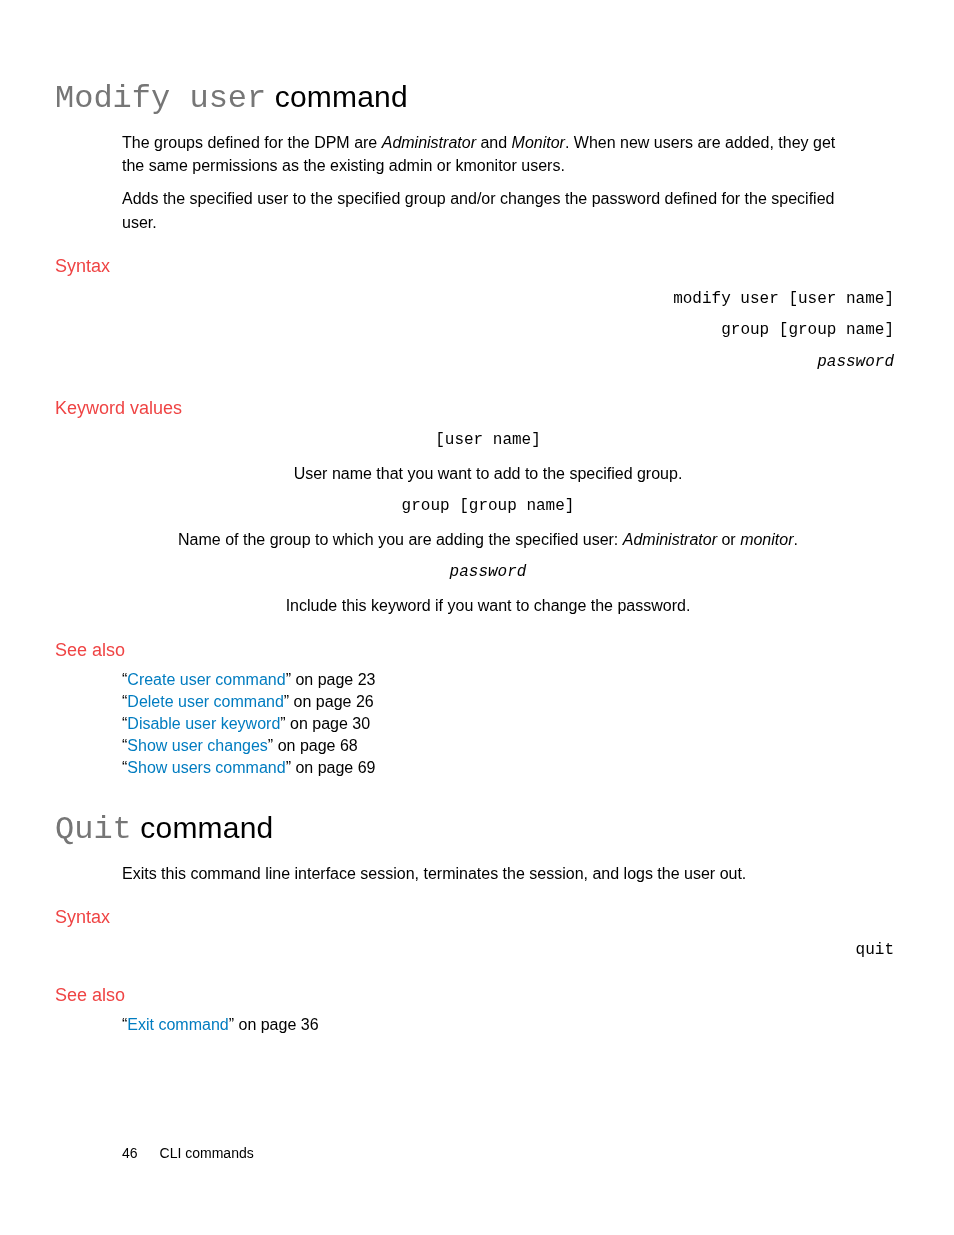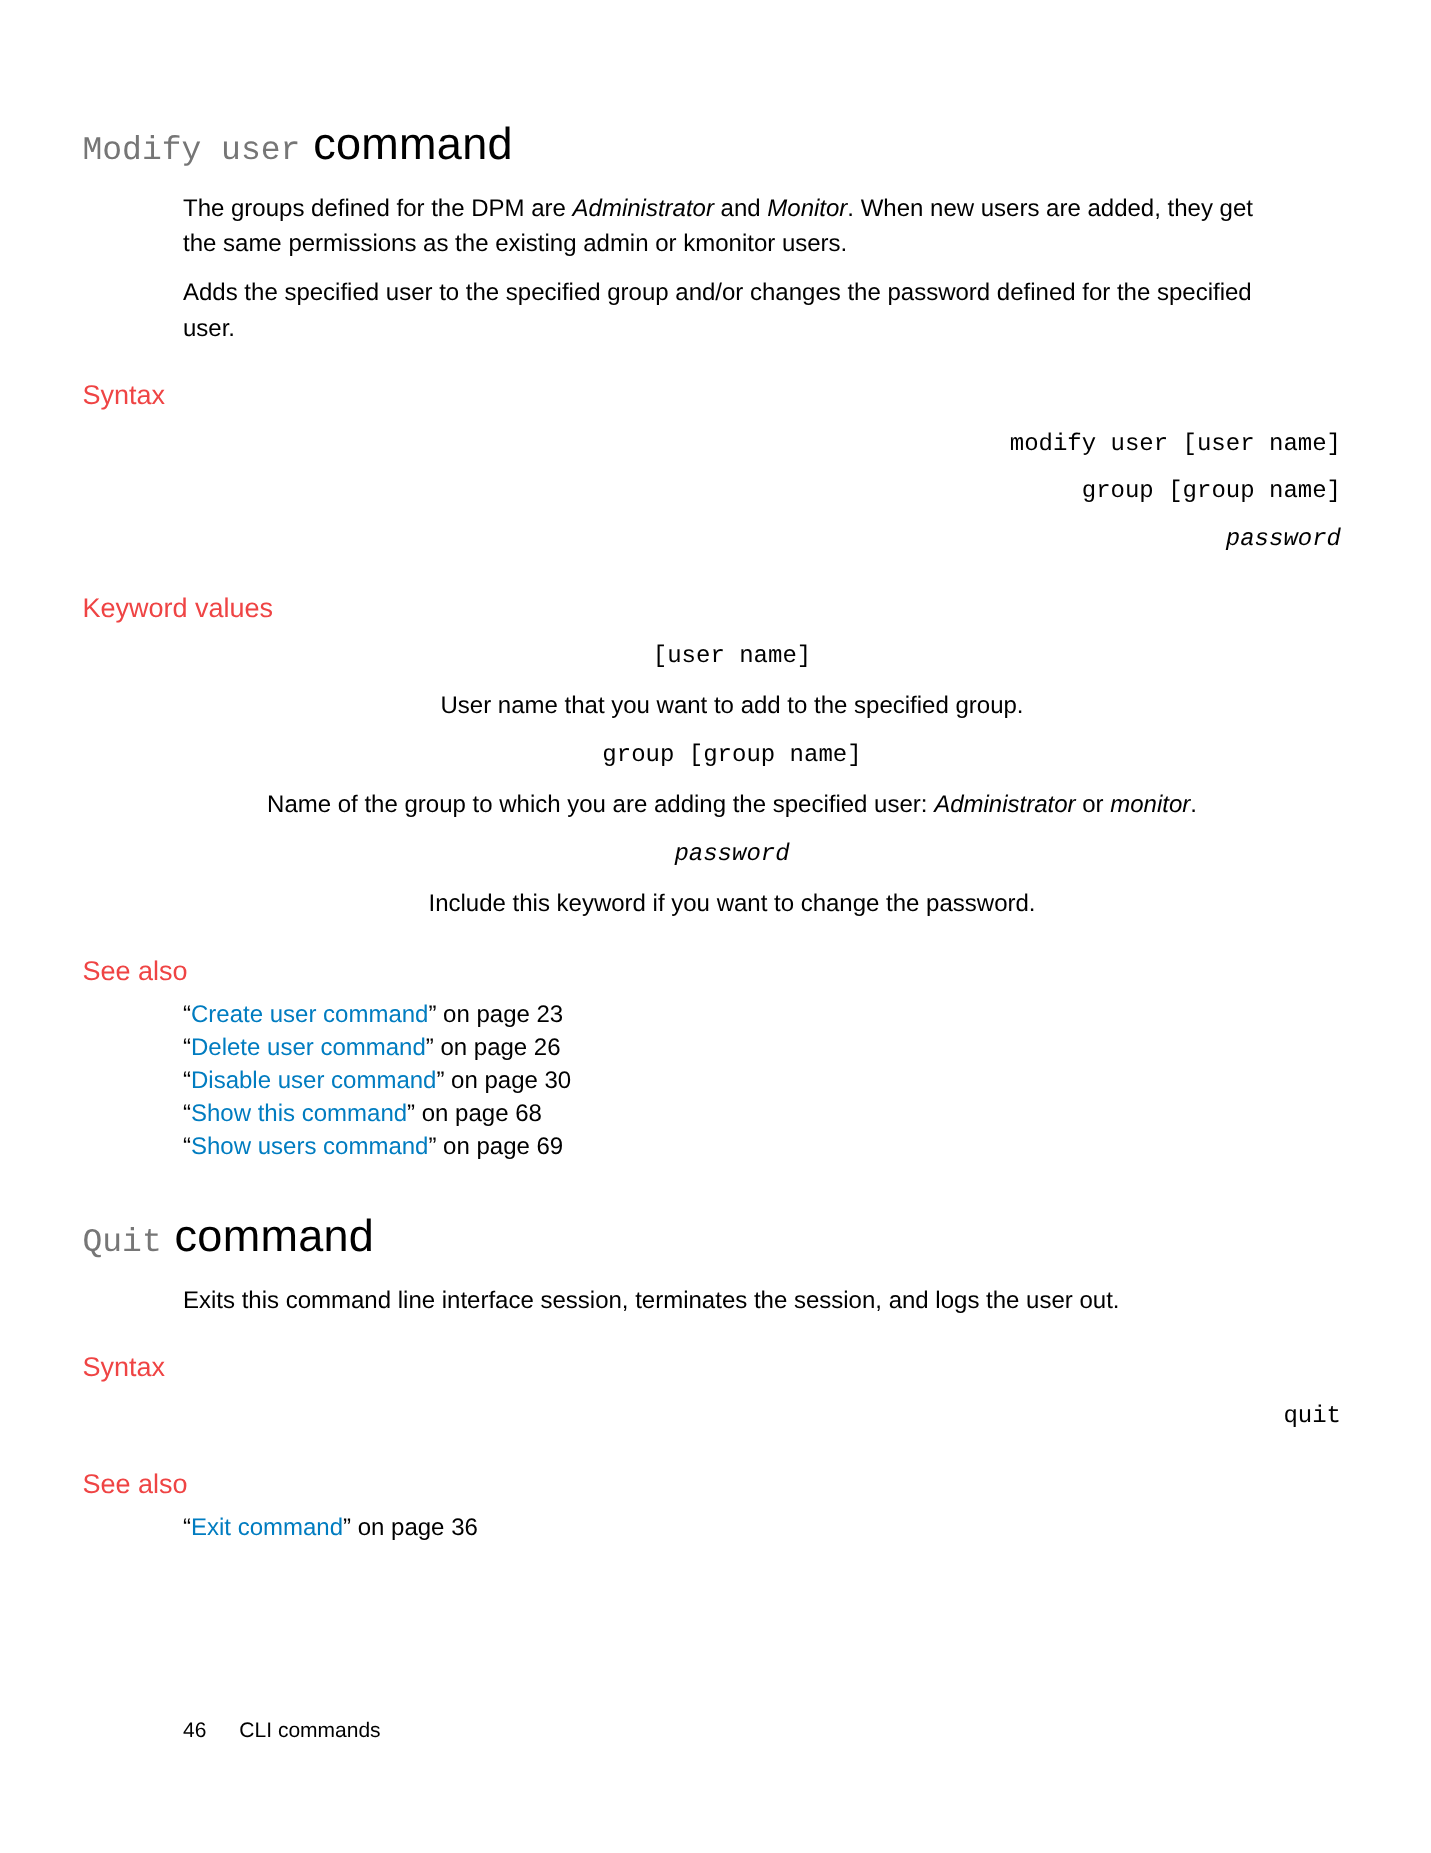--- a/index.html
+++ b/index.html
@@ -23,21 +23,21 @@
   }
   h1 {
     font-weight: 300;
     font-size: 30px;
     color: #000;
     margin: 0 0 14px 0;
     letter-spacing: 0.2px;
   }
   h1 .mono-title {
     font-family: "Courier New", Courier, monospace;
-    font-size: 22px;
+    font-size: 32px;
     font-weight: 400;
     color: #767676;
     letter-spacing: 0px;
   }
   .body-block {
     margin-left: 67px;
     margin-right: 40px;
   }
   p {
     margin: 0 0 10px 0;
@@ -111,22 +111,22 @@
     </p>
 
     <p class="code italic">password</p>
     <p>Include this keyword if you want to change the password.</p>
   </div>
 
   <div class="subhead">See also</div>
   <div class="seealso-list" id="seealso1">
       <div class="seealso-item"><span>“</span><a class="link" href="#">Create user command</a><span>”</span><span> on page 23</span></div>
       <div class="seealso-item"><span>“</span><a class="link" href="#">Delete user command</a><span>”</span><span> on page 26</span></div>
-      <div class="seealso-item"><span>“</span><a class="link" href="#">Disable user command</a><span>”</span><span> on page 30</span></div>
-      <div class="seealso-item"><span>“</span><a class="link" href="#">Show this command</a><span>”</span><span> on page 68</span></div>
+      <div class="seealso-item"><span>“</span><a class="link" href="#">Disable user keyword</a><span>”</span><span> on page 30</span></div>
+      <div class="seealso-item"><span>“</span><a class="link" href="#">Show user changes</a><span>”</span><span> on page 68</span></div>
       <div class="seealso-item"><span>“</span><a class="link" href="#">Show users command</a><span>”</span><span> on page 69</span></div>
     </div>
 
   <div class="sec2-gap"></div>
 
   <h1>
     <span class="mono-title">Quit</span><span> command</span>
   </h1>
 
   <div class="body-block">

